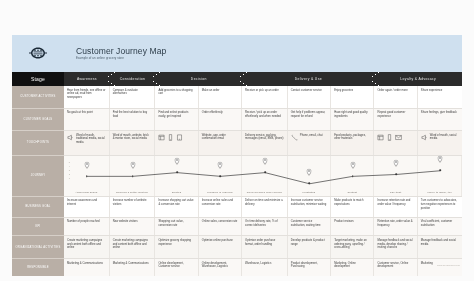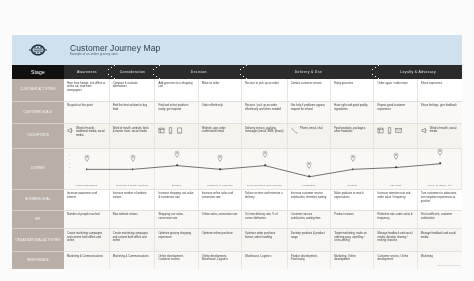--- a/index.html
+++ b/index.html
@@ -19,22 +19,23 @@
   .board {
     position: absolute;
     left: 12px; top: 35px;
     width: 450px; height: 225px;
     background: #ffffff;
   }
 
   
   .titlebar {
     display: flex; align-items: center;
-    height: 30px;
+    height: 37px;
     background: #cfe0ef;
+    gap: 6px;
   }
   .logo-box {
     width: 52px; height: 21px;
     display: flex; align-items: center; justify-content: center;
     flex: 0 0 52px;
   }
   .logo-mark { width: 22px; height: 15px; display:block; }
   .title-wrap { padding-left: 6px; line-height: 1; }
   .doc-title {
     font-size: 8.5px; color: #2d3d4a; letter-spacing: .1px;

